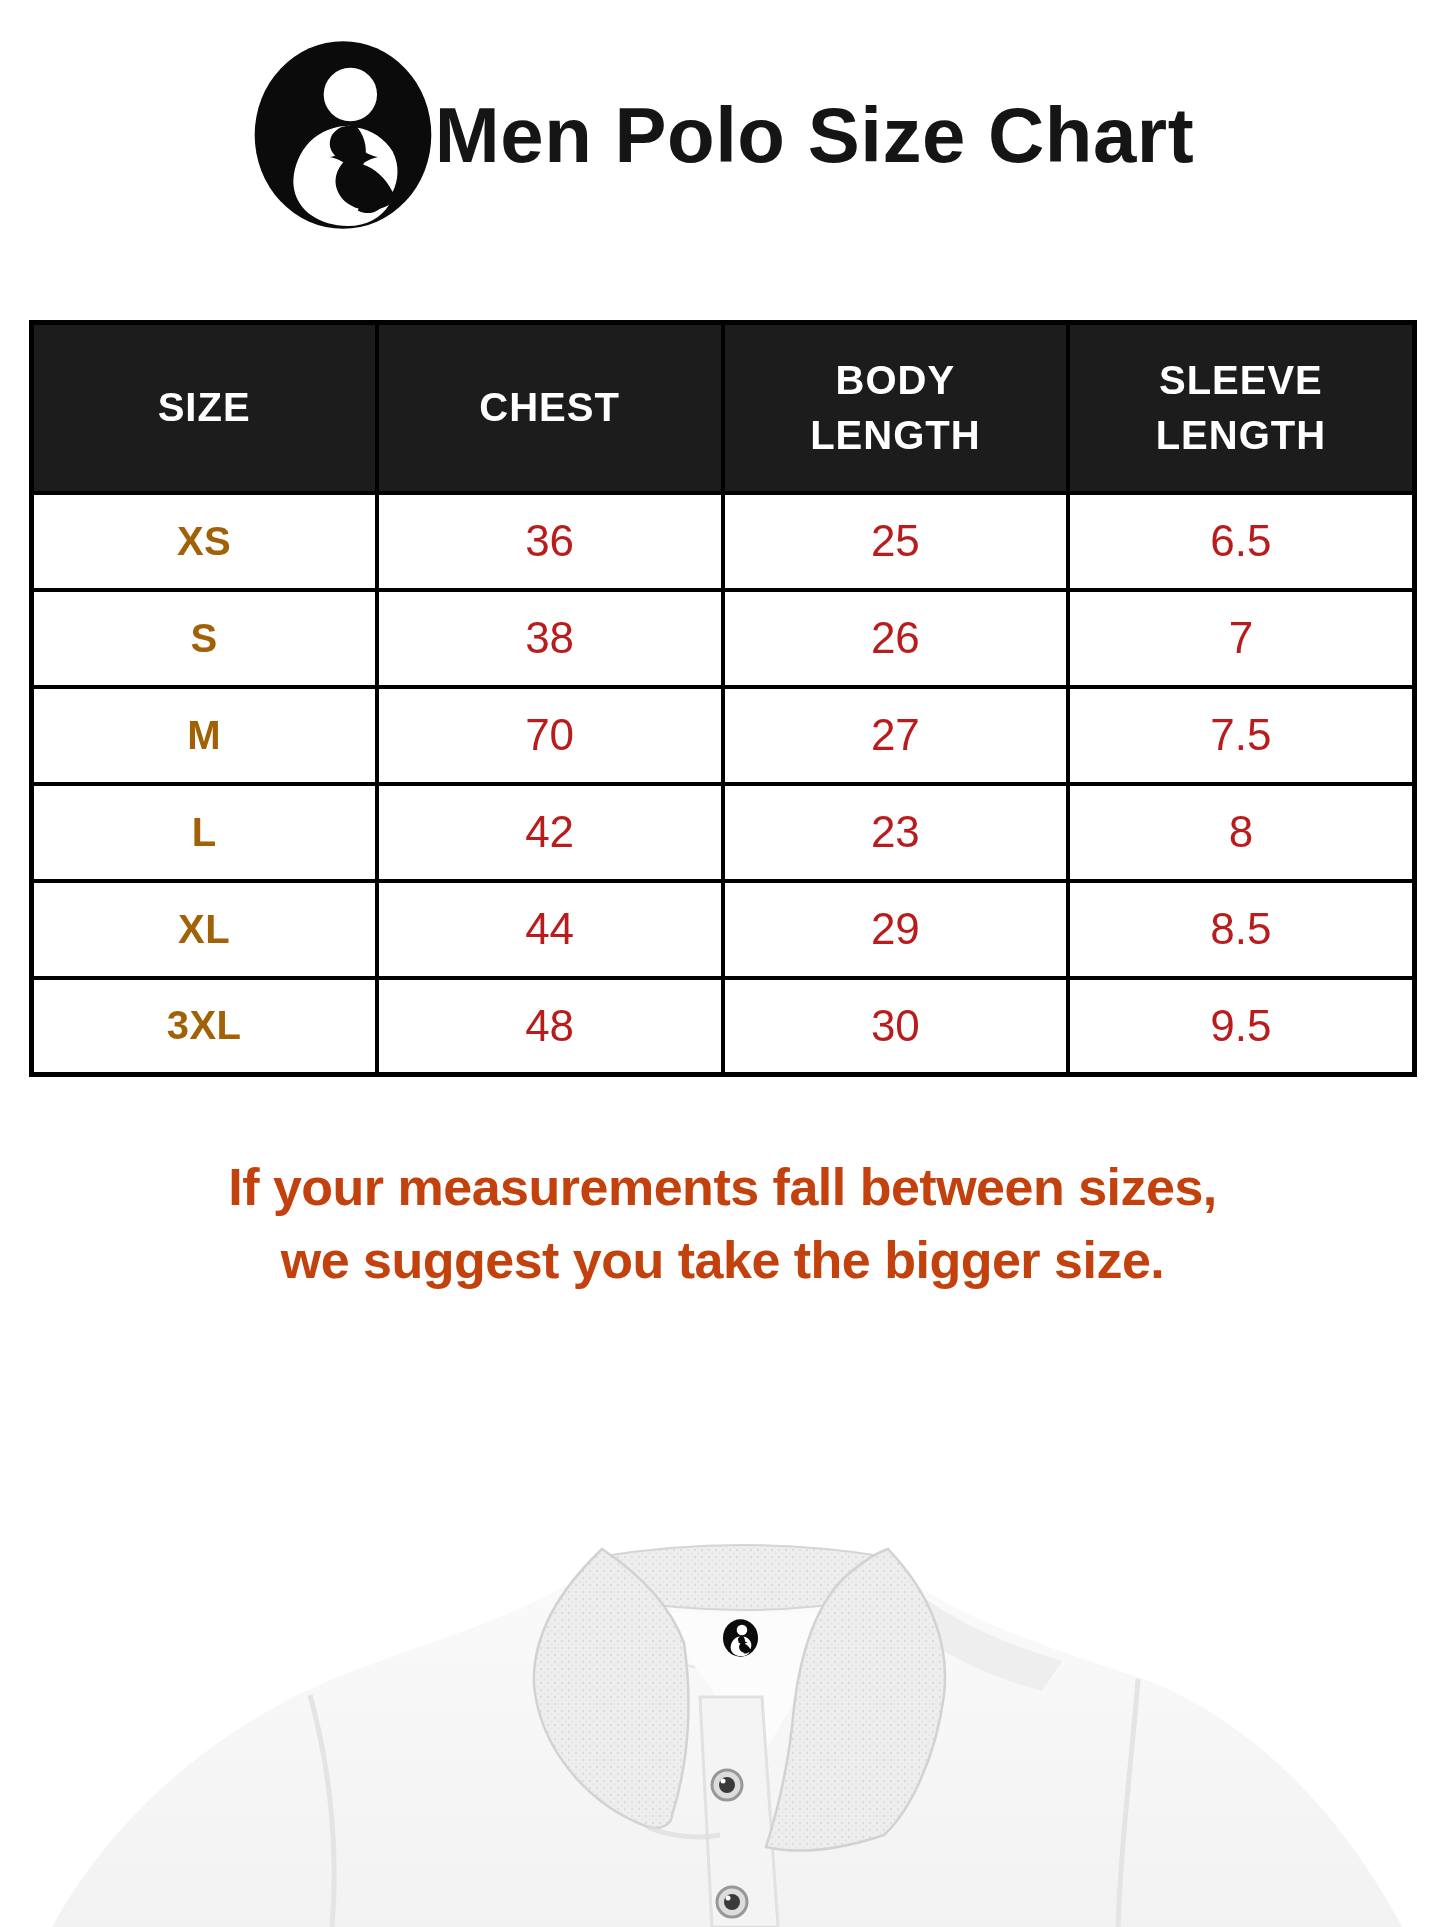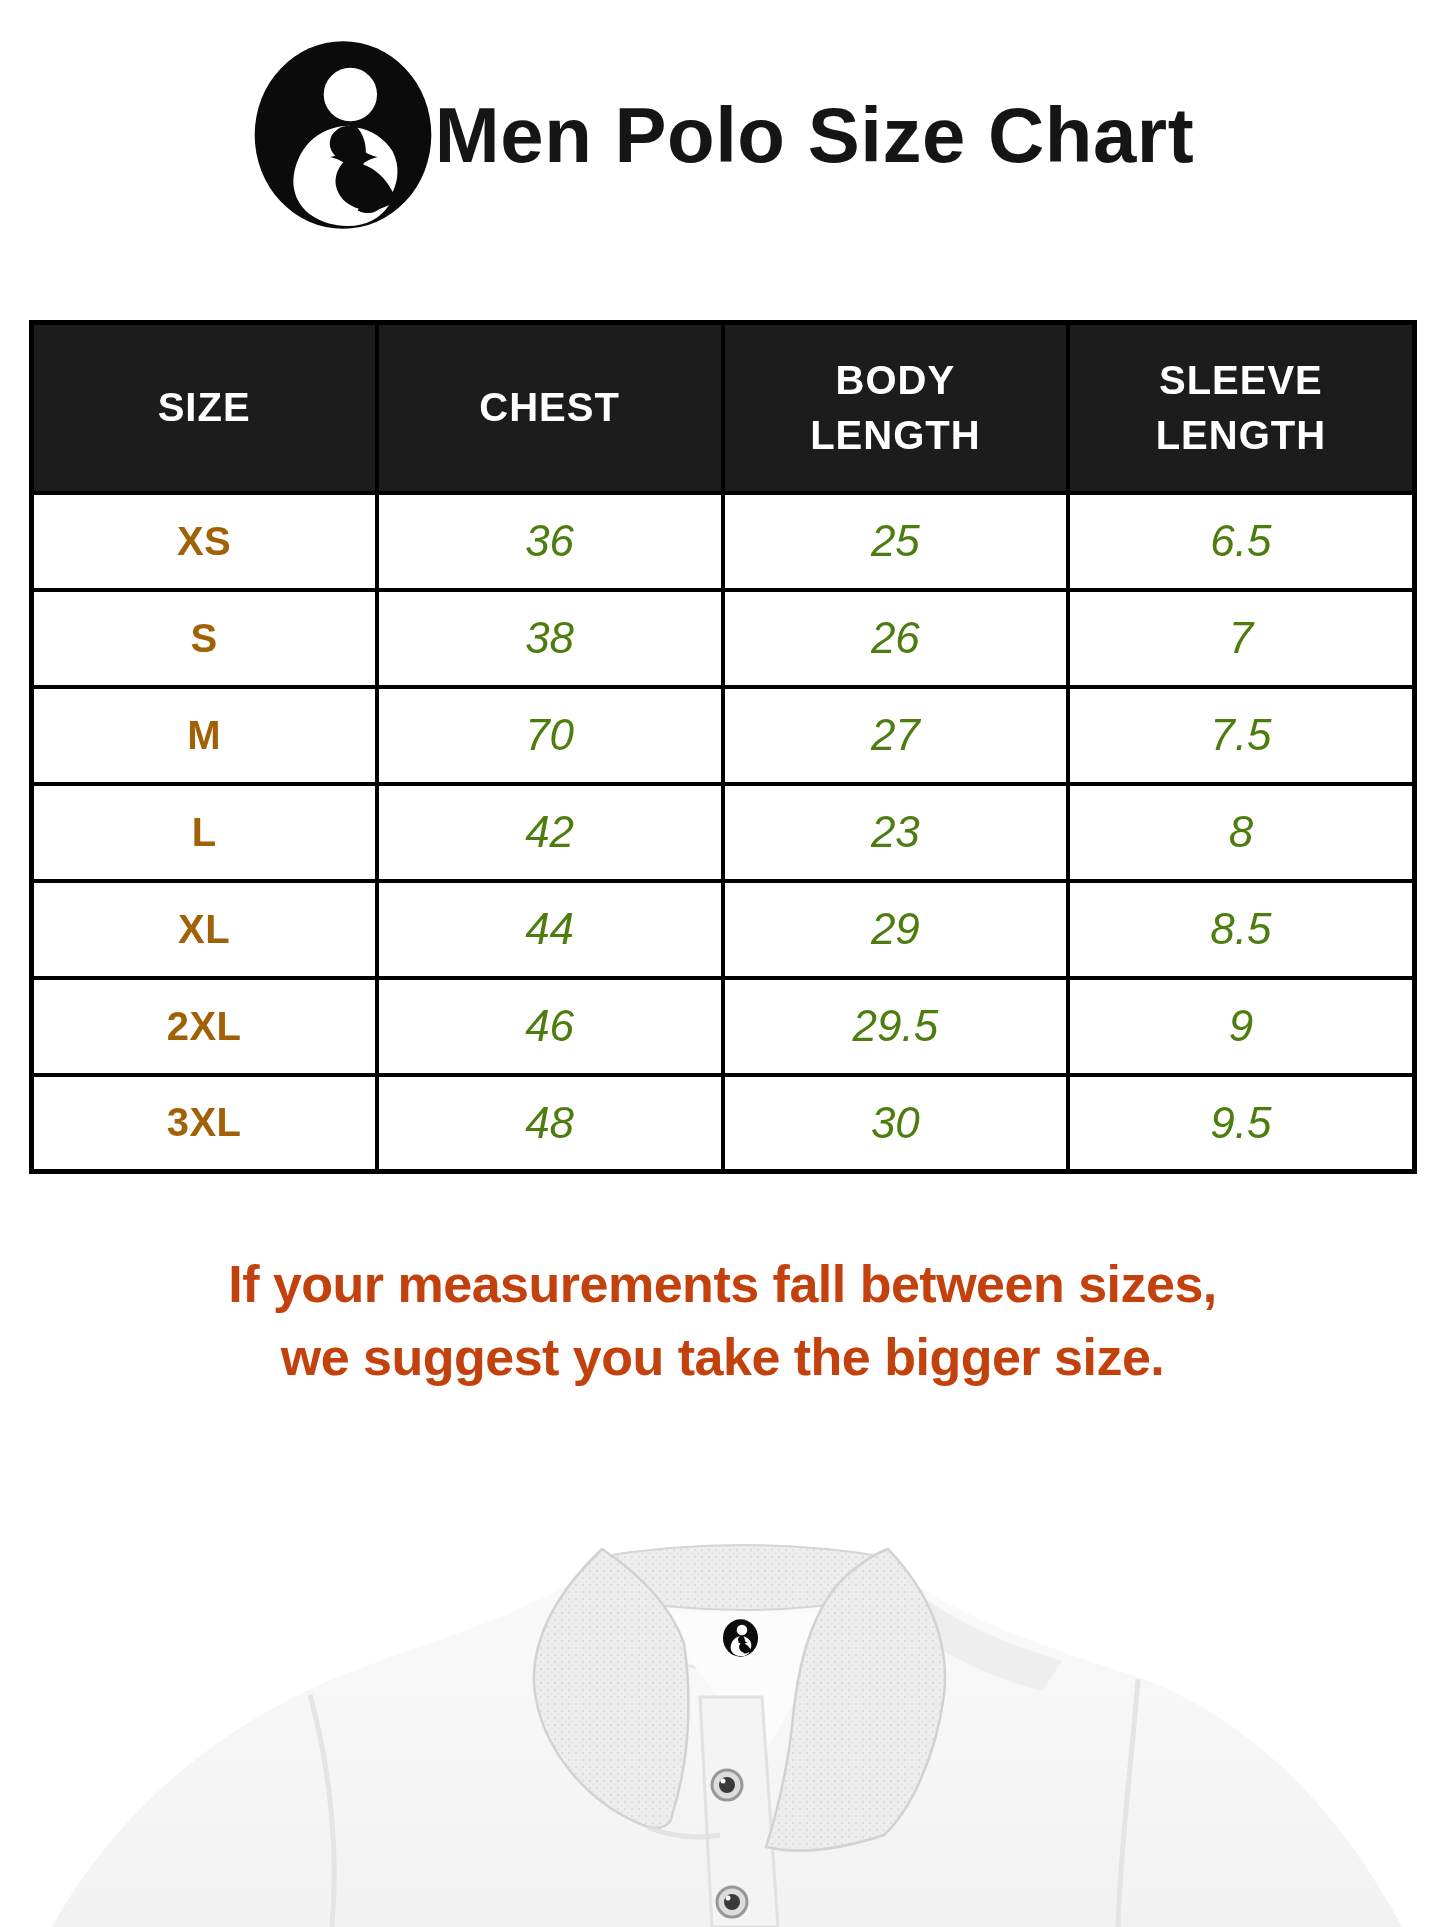--- a/index.html
+++ b/index.html
@@ -67,22 +67,21 @@
   }
   td.size-cell {
     font-weight: 700;
     font-size: 40px;
     color: #a16207;
     letter-spacing: 0.5px;
   }
   td.num-cell {
     font-weight: 400;
     font-size: 44px;
-    color: #4d7c0f;
-    font-style: italic;
+    color: #b91c1c;
   }
 
   
   .note {
     margin-top: 74px;
     text-align: center;
     font-weight: 700;
     font-size: 52px;
     line-height: 73px;
     letter-spacing: -0.5px;
@@ -156,26 +155,20 @@
       <td class="num-cell">23</td>
       <td class="num-cell">8</td>
     </tr>
     <tr>
       <td class="size-cell">XL</td>
       <td class="num-cell">44</td>
       <td class="num-cell">29</td>
       <td class="num-cell">8.5</td>
     </tr>
     <tr>
-      <td class="size-cell">2XL</td>
-      <td class="num-cell">46</td>
-      <td class="num-cell">29.5</td>
-      <td class="num-cell">9</td>
-    </tr>
-    <tr>
       <td class="size-cell">3XL</td>
       <td class="num-cell">48</td>
       <td class="num-cell">30</td>
       <td class="num-cell">9.5</td>
     </tr>
   </tbody>
 </table>
 
 <div class="note">
   <div>If your measurements fall between sizes,</div>

